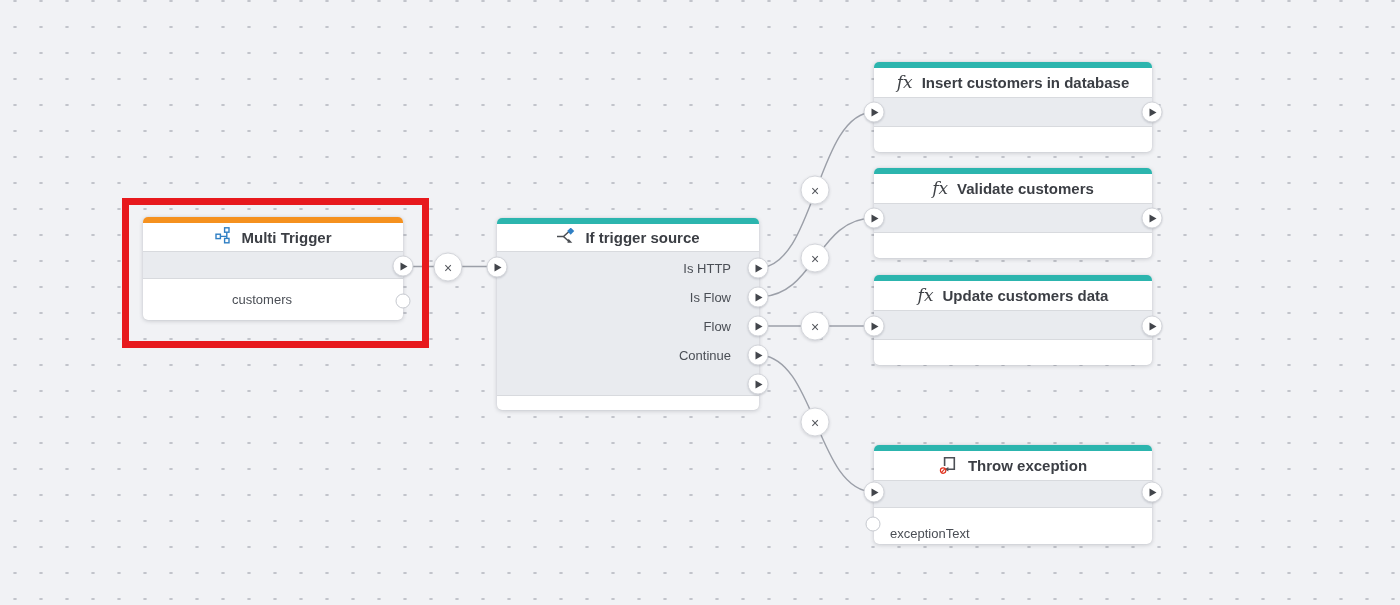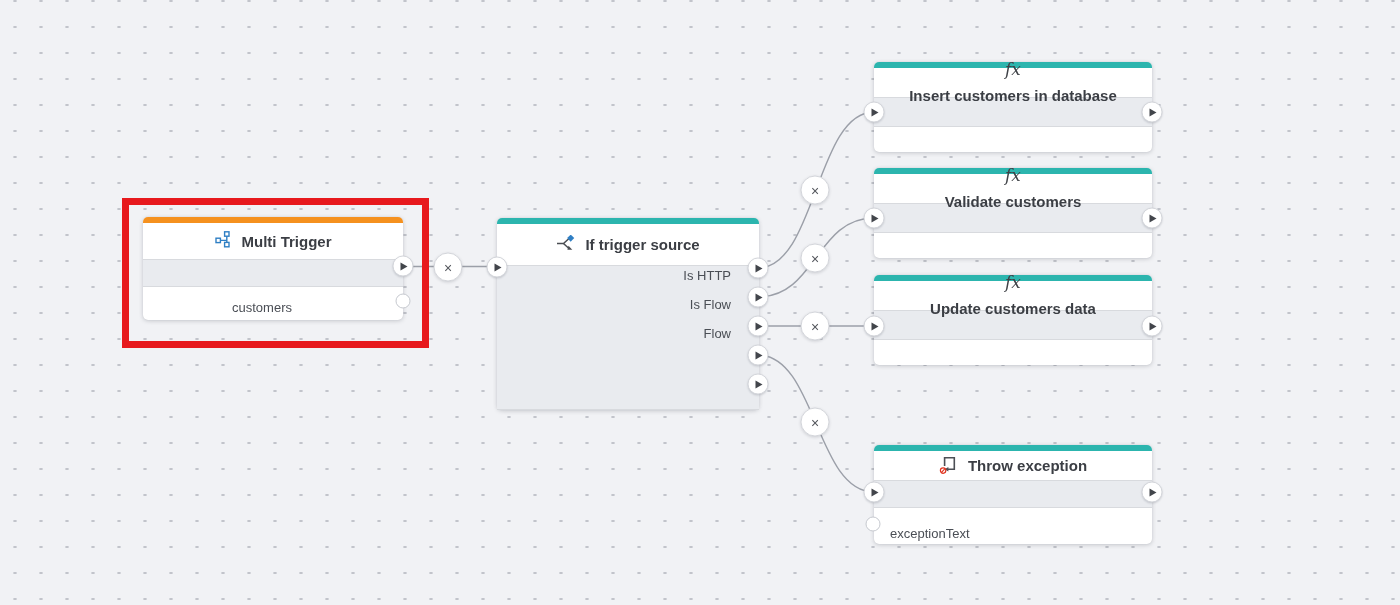--- a/index.html
+++ b/index.html
@@ -21,32 +21,32 @@
   .title-row{display:flex;align-items:center;justify-content:center;gap:9px;
              font-size:15px;font-weight:600;color:#3b3e44;}
   .gray-row{background:#e9ebef;border-top:1px solid #d8dade;border-bottom:1px solid #d8dade;
             box-sizing:border-box;}
   .label{font-size:13px;color:#4a4e55;}
   .fx{font-family:"DejaVu Serif",serif;font-style:italic;font-weight:400;
       font-size:17px;color:#3f4247;line-height:1;}
 
   
   .n-multi{left:143px;top:217px;width:260px;height:103px;}
-  .n-multi .title-row{height:36px;}
+  .n-multi .title-row{height:28px;}
   .n-multi .gray-row{height:28px;}
   .n-multi .white-row{height:41px;display:flex;align-items:center;justify-content:center;padding-right:22px;}
 
   .n-if{left:497px;top:218px;width:262px;height:192px;}
-  .n-if .title-row{height:41px;}
+  .n-if .title-row{height:27px;}
   .n-if .gray-row{height:145px;padding-top:2px;}
-  .n-if .out-row{height:29px;display:flex;justify-content:flex-end;padding-right:28px;}
+  .n-if .out-row{height:29px;display:flex;align-items:center;justify-content:flex-end;padding-right:28px;}
   .n-if .white-row{height:12px;}
 
   .n-fx{left:874px;width:278px;height:90px;}
-  .n-fx .title-row{height:29px;flex-direction:column;}
+  .n-fx .title-row{height:29px;}
   .n-fx .gray-row{height:30px;}
   .n-fx .white-row{height:25px;}
   .n-insert{top:62px;}
   .n-validate{top:168px;}
   .n-update{top:275px;}
 
   .n-throw{left:874px;top:445px;width:278px;height:99px;}
   .n-throw .title-row{height:29px;}
   .n-throw .gray-row{height:28px;}
   .n-throw .white-row{height:51px;display:flex;align-items:center;padding-left:16px;}
@@ -117,20 +117,23 @@
     <div class="gray-row">
       <div class="out-row">
           <span class="label">Is HTTP</span>
         </div>
       <div class="out-row">
           <span class="label">Is Flow</span>
         </div>
       <div class="out-row">
           <span class="label">Flow</span>
         </div>
+      <div class="out-row">
+          <span class="label">Continue</span>
+        </div>
     </div>
     <div class="white-row"></div>
   </div>
 
   <div class="node n-fx n-insert">
     <div class="bar bar-teal"></div>
     <div class="title-row">
       <span class="fx">fx</span>
       <span>Insert customers in database</span>
     </div>

